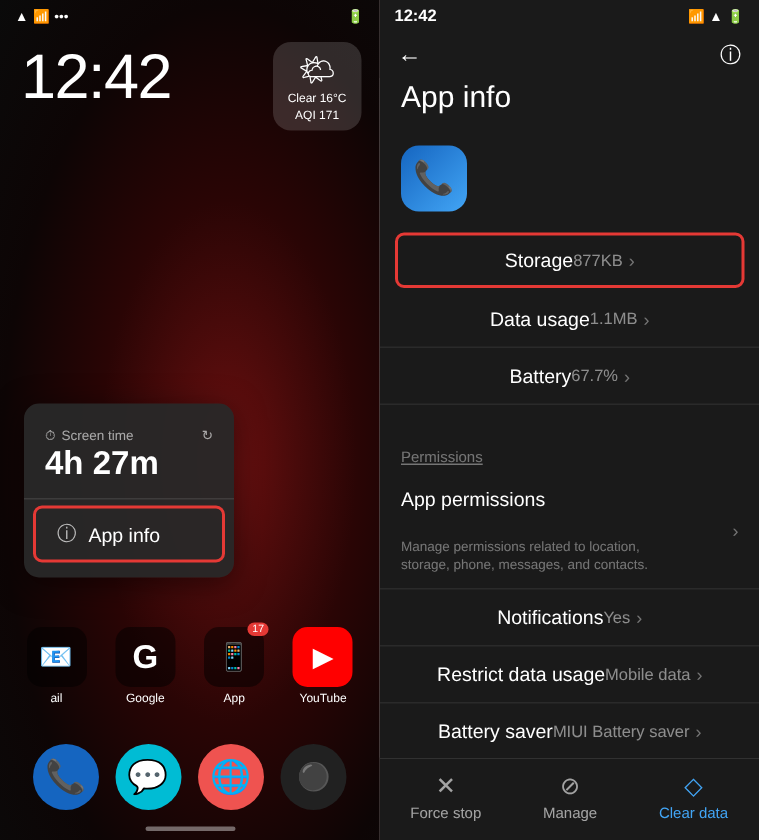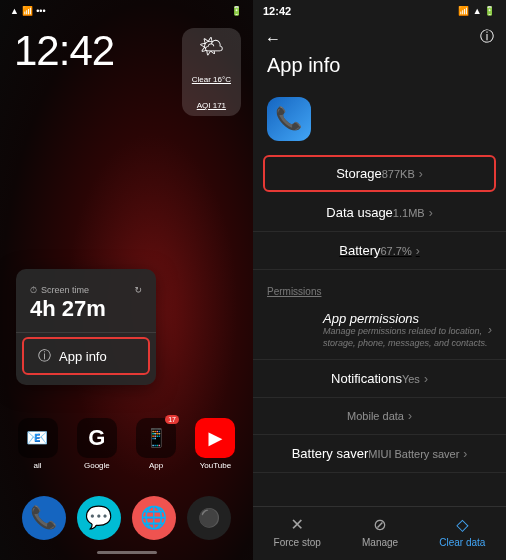--- a/index.html
+++ b/index.html
@@ -74,22 +74,21 @@
       text-align: center;
       color: white;
     }
 
     .weather-icon {
       font-size: 20px;
     }
 
     .weather-text {
       font-size: 8px;
-      margin-top: 17px;
-      text-decoration: underline;
+      margin-top: 2px;
     }
 
     
     .context-menu {
       position: absolute;
       bottom: 175px;
       left: 16px;
       z-index: 20;
       background: rgba(40,40,40,0.95);
       border-radius: 10px;
@@ -357,36 +356,35 @@
       font-size: 10px;
       padding: 10px 14px 4px;
       text-decoration: underline;
     }
 
     .permissions-row {
       padding: 10px 14px;
       border-bottom: 1px solid rgba(255,255,255,0.07);
       display: flex;
       align-items: center;
-      justify-content: flex-end;
-      font-style: italic;
+      justify-content: space-between;
     }
 
     .permissions-left {}
 
     .permissions-title {
       color: white;
       font-size: 13px;
       font-weight: 400;
     }
 
     .permissions-sub {
       color: rgba(255,255,255,0.4);
       font-size: 9px;
-      margin-top: 0;
+      margin-top: 19px;
       line-height: 1.3;
       max-width: 165px;
     }
 
     
     .bottom-bar {
       display: flex;
       justify-content: space-around;
       align-items: center;
       padding: 8px 0 12px;
@@ -552,21 +550,21 @@
     </div>
 
     <div class="info-row">
       <span class="info-row-left">Data usage</span>
       <div class="info-row-right">
         <span>1.1MB</span>
         <span class="chevron">›</span>
       </div>
     </div>
 
-    <div class="info-row" style="margin-bottom:6px;text-decoration:underline;">
+    <div class="info-row" style="margin-bottom:20px;">
       <span class="info-row-left">Battery</span>
       <div class="info-row-right">
         <span>67.7%</span>
         <span class="chevron">›</span>
       </div>
     </div>
 
     <div class="section-label">Permissions</div>
 
     <div class="permissions-row">
@@ -579,20 +577,21 @@
 
     <div class="info-row">
       <span class="info-row-left">Notifications</span>
       <div class="info-row-right">
         <span>Yes</span>
         <span class="chevron">›</span>
       </div>
     </div>
 
     <div class="info-row">
+      <span class="info-row-left">Restrict data usage</span>
       <div class="info-row-right">
         <span>Mobile data</span>
         <span class="chevron">›</span>
       </div>
     </div>
 
     <div class="info-row">
       <span class="info-row-left">Battery saver</span>
       <div class="info-row-right">
         <span>MIUI Battery saver</span>

